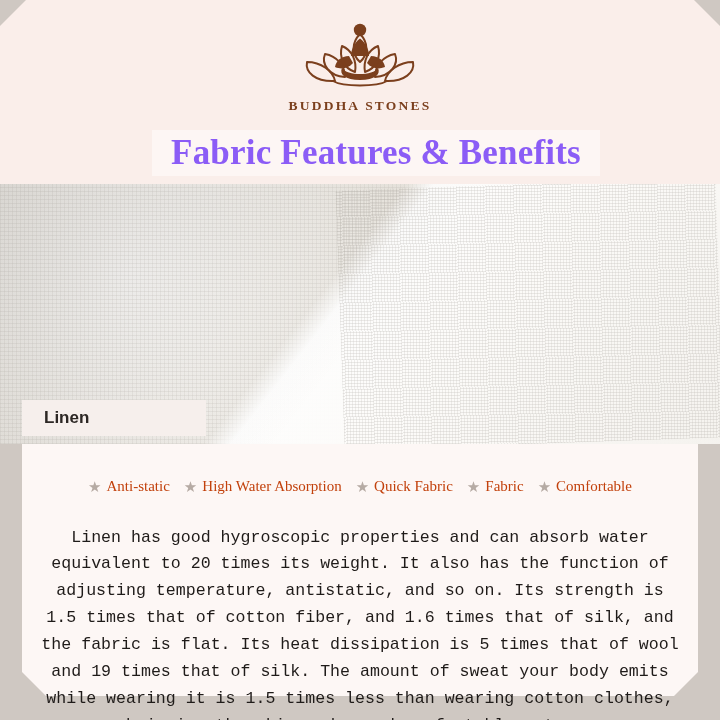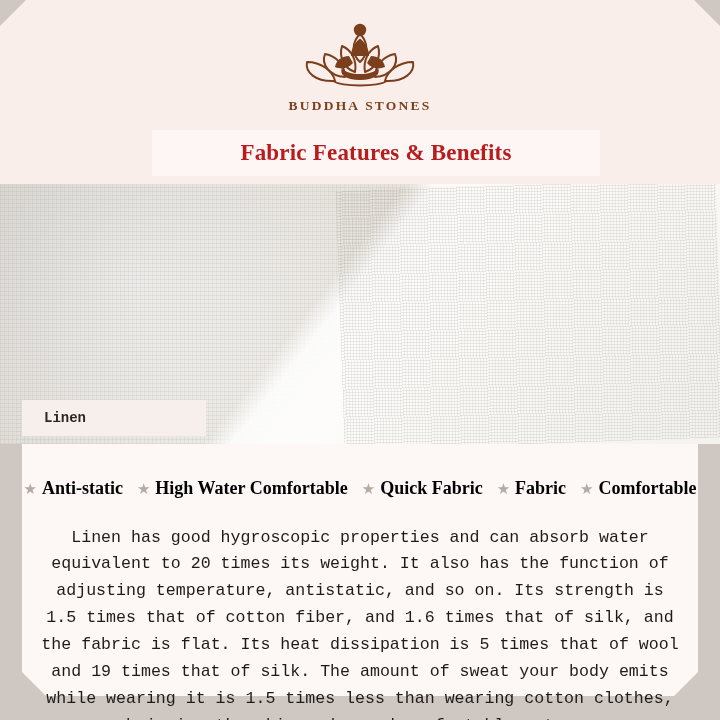--- a/index.html
+++ b/index.html
@@ -80,22 +80,22 @@
     width: 448px;
     height: 46px;
     background: #fdf6f4;
     display: flex;
     align-items: center;
     justify-content: center;
   }
   .title-ribbon .title-text {
     font-family: "Liberation Serif", serif;
     font-weight: bold;
-    font-size: 23px;
-    color: #b91c1c;
+    font-size: 35px;
+    color: #8b5cf6;
     letter-spacing: 0.2px;
   }
 
   
   .hero {
     position: absolute;
     left: 0;
     top: 184px;
     width: 720px;
     height: 260px;
@@ -154,23 +154,23 @@
     top: 400px;
     height: 36px;
     min-width: 128px;
     background: #f6efec;
     display: flex;
     align-items: center;
     padding-left: 22px;
     padding-right: 34px;
   }
   .name-tab .name-text {
-    font-family: Liberation Mono, monospace;
+    font-family: Liberation Sans, sans-serif;
     font-weight: bold;
-    font-size: 14px;
+    font-size: 17px;
     color: #2c2724;
   }
 
   
   .content {
     position: absolute;
     left: 22px;
     top: 444px;
     width: 676px;
     height: 252px;
@@ -212,23 +212,23 @@
     gap: 5px;
     white-space: nowrap;
   }
   .feature .star {
     color: #b6aba4;
     font-size: 15px;
     line-height: 1;
   }
   .feature .label {
     font-family: "Liberation Serif", serif;
-    font-weight: bold;
-    font-size: 18px;
-    color: #000000;
+    font-weight: normal;
+    font-size: 15px;
+    color: #c2410c;
   }
 
   .body-text {
     position: absolute;
     left: 16px;
     right: 16px;
     top: 64px;
     font-family: Liberation Mono, monospace;
     font-size: 16.6px;
     line-height: 1.62;
@@ -292,21 +292,21 @@
   </div>
 
   <div class="content">
     <div class="features">
       <div class="feature">
         <span class="star">★</span>
         <span class="label">Anti-static</span>
       </div>
       <div class="feature">
         <span class="star">★</span>
-        <span class="label">High Water Comfortable</span>
+        <span class="label">High Water Absorption</span>
       </div>
       <div class="feature">
         <span class="star">★</span>
         <span class="label">Quick Fabric</span>
       </div>
       <div class="feature">
         <span class="star">★</span>
         <span class="label">Fabric</span>
       </div>
       <div class="feature">

